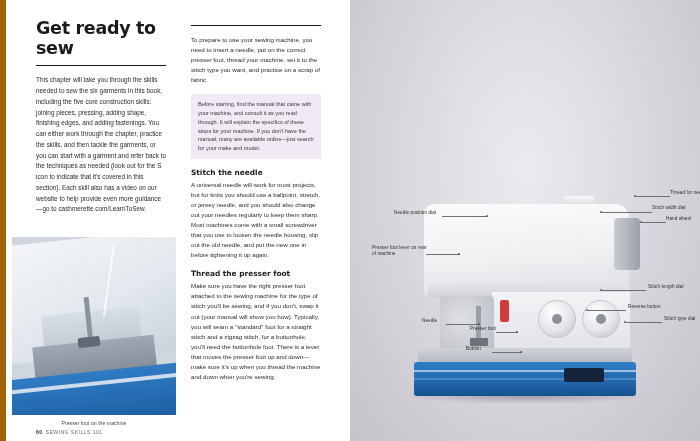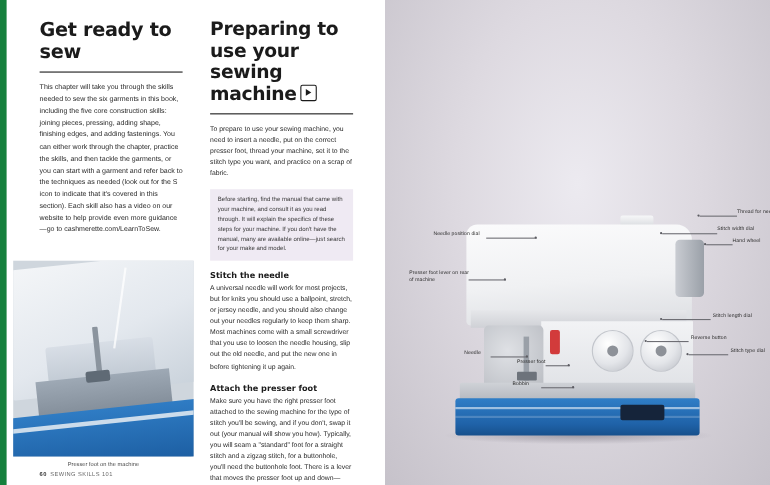--- a/index.html
+++ b/index.html
@@ -18,21 +18,21 @@
     width: 700px;
     height: 441px;
     display: flex;
   }
   
   .left-page {
     position: relative;
     width: 350px;
     height: 441px;
     background: #ffffff;
-    border-left: 6px solid #15803d;
+    border-left: 6px solid #a16207;
     box-sizing: border-box;
   }
   .col {
     position: absolute;
     top: 18px;
     width: 130px;
   }
   .col-a { left: 30px; }
   .col-b { left: 185px; }
 
@@ -395,34 +395,31 @@
 
   <div class="left-page">
 
     <div class="col col-a">
       <h1 class="head big">Get ready to sew</h1>
       <hr class="rule">
       <p class="body-text intro">This chapter will take you through the skills needed to sew the six garments in this book, including the five core construction skills: joining pieces, pressing, adding shape, finishing edges, and adding fastenings. You can either work through the chapter, practice the skills, and then tackle the garments, or you can start with a garment and refer back to the techniques as needed (look out for the S icon to indicate that it's covered in this section). Each skill also has a video on our website to help provide even more guidance—go to cashmerette.com/LearnToSew.</p>
     </div>
 
     <div class="col col-b">
-      <h1 class="head">
-        <span>Preparing to use your sewing machine</span><span class="play-badge"></span>
-      </h1>
       <hr class="rule">
       <p class="body-text">To prepare to use your sewing machine, you need to insert a needle, put on the correct presser foot, thread your machine, set it to the stitch type you want, and practice on a scrap of fabric.</p>
 
       <div class="tint-box">
         <p>Before starting, find the manual that came with your machine, and consult it as you read through. It will explain the specifics of these steps for your machine. If you don't have the manual, many are available online—just search for your make and model.</p>
       </div>
 
       <h2 class="sub-head">Stitch the needle</h2>
       <p class="body-text">A universal needle will work for most projects, but for knits you should use a ballpoint, stretch, or jersey needle, and you should also change out your needles regularly to keep them sharp. Most machines come with a small screwdriver that you use to loosen the needle housing, slip out the old needle, and put the new one in before tightening it up again.</p>
 
-      <h2 class="sub-head">Attach the presser foot</h2>
+      <h2 class="sub-head">Thread the presser foot</h2>
       <p class="body-text">Make sure you have the right presser foot attached to the sewing machine for the type of stitch you'll be sewing, and if you don't, swap it out (your manual will show you how). Typically, you will seam a "standard" foot for a straight stitch and a zigzag stitch, for a buttonhole, you'll need the buttonhole foot. There is a lever that moves the presser foot up and down—make sure it's up when you thread the machine and down when you're sewing.</p>
     </div>
 
     <div class="photo-left">
       <div class="machine-body"></div>
       <div class="foot-area"></div>
       <div class="plate"></div>
       <div class="needle-bar"></div>
       <div class="presser"></div>
       <div class="thread"></div>

